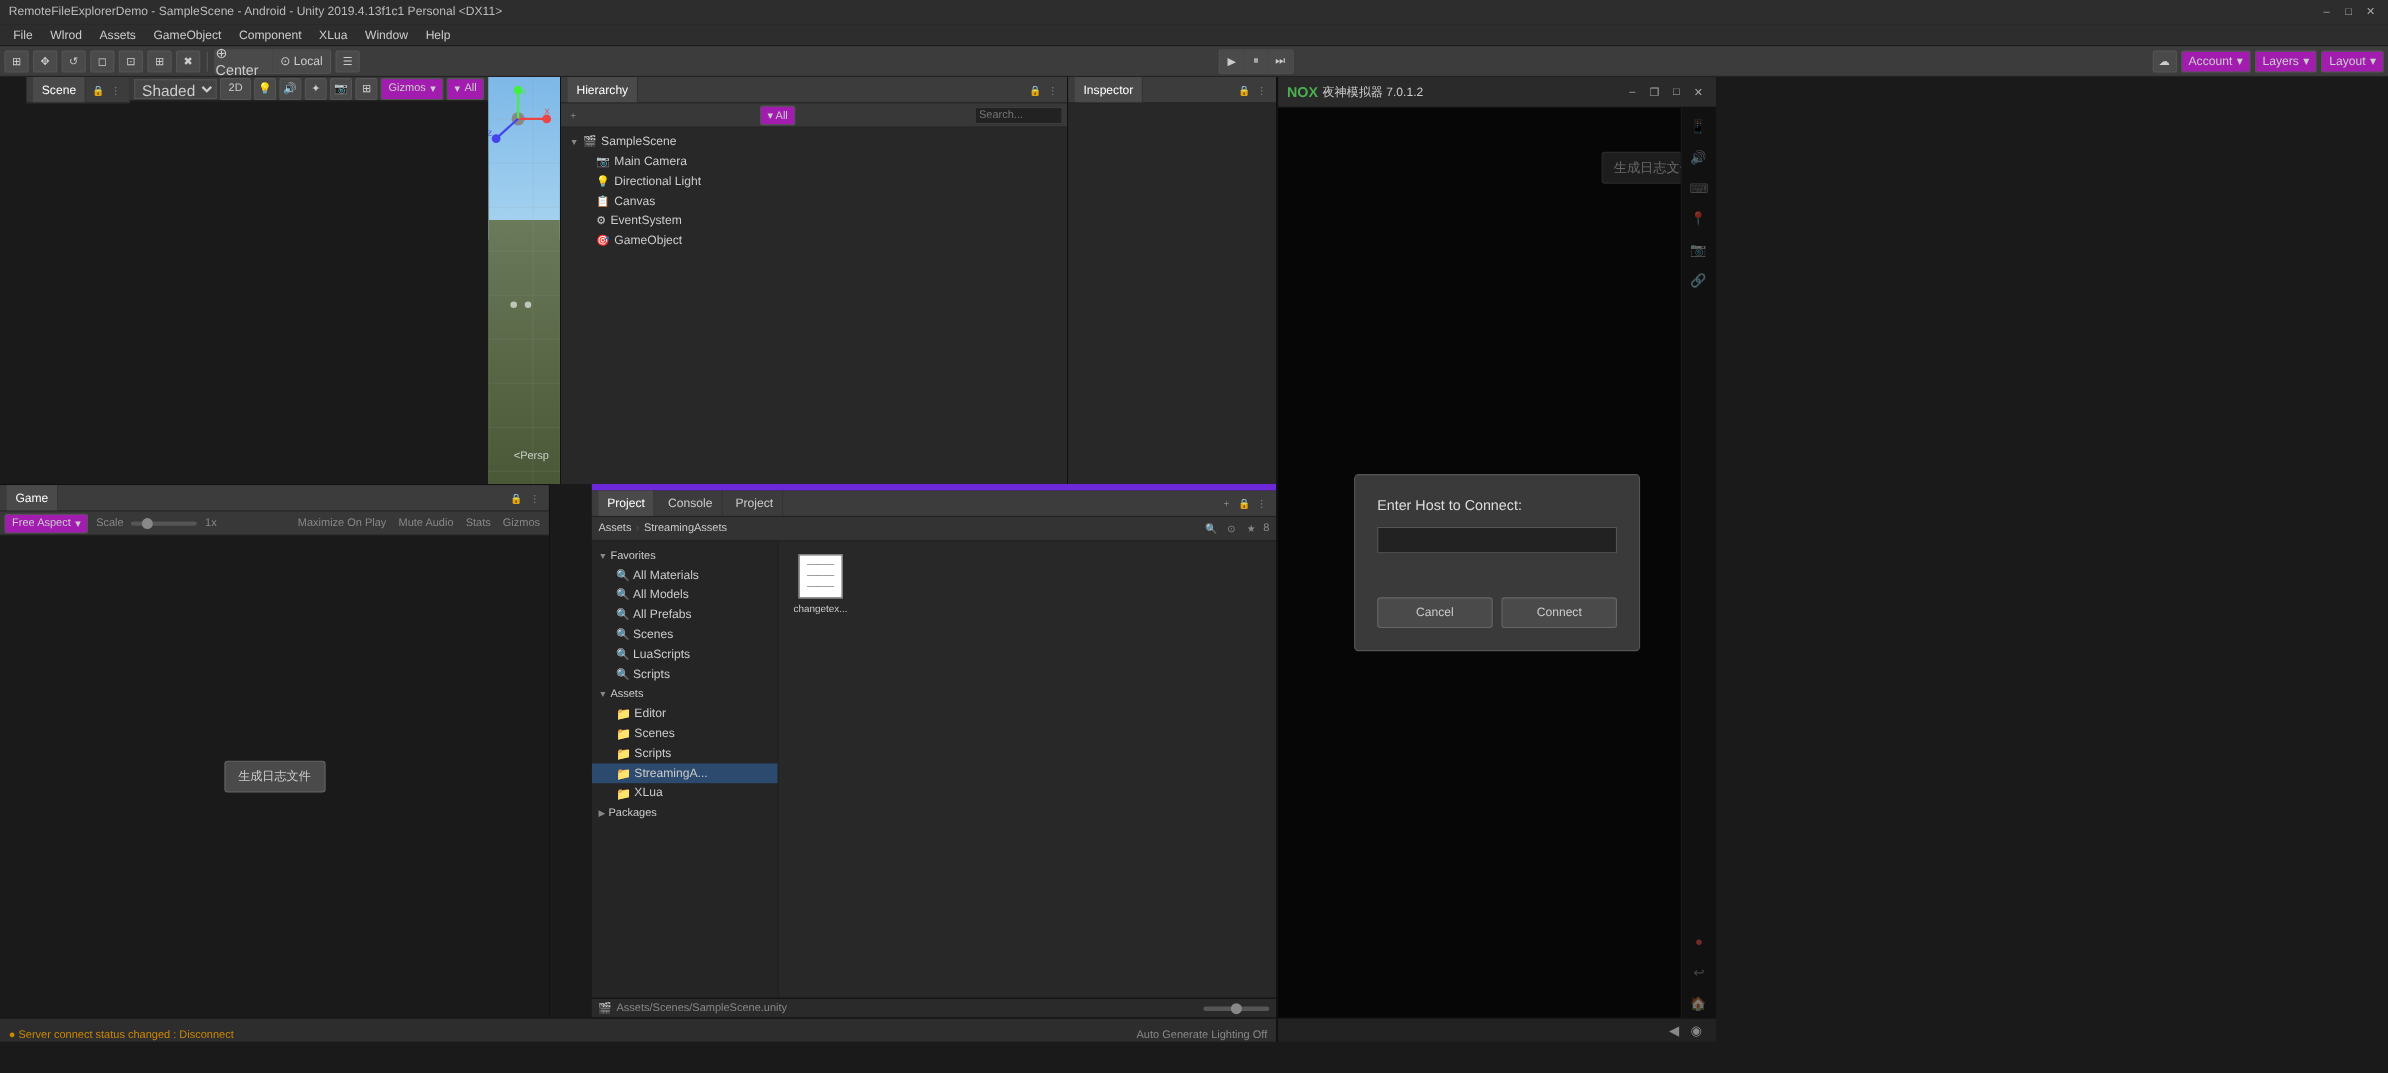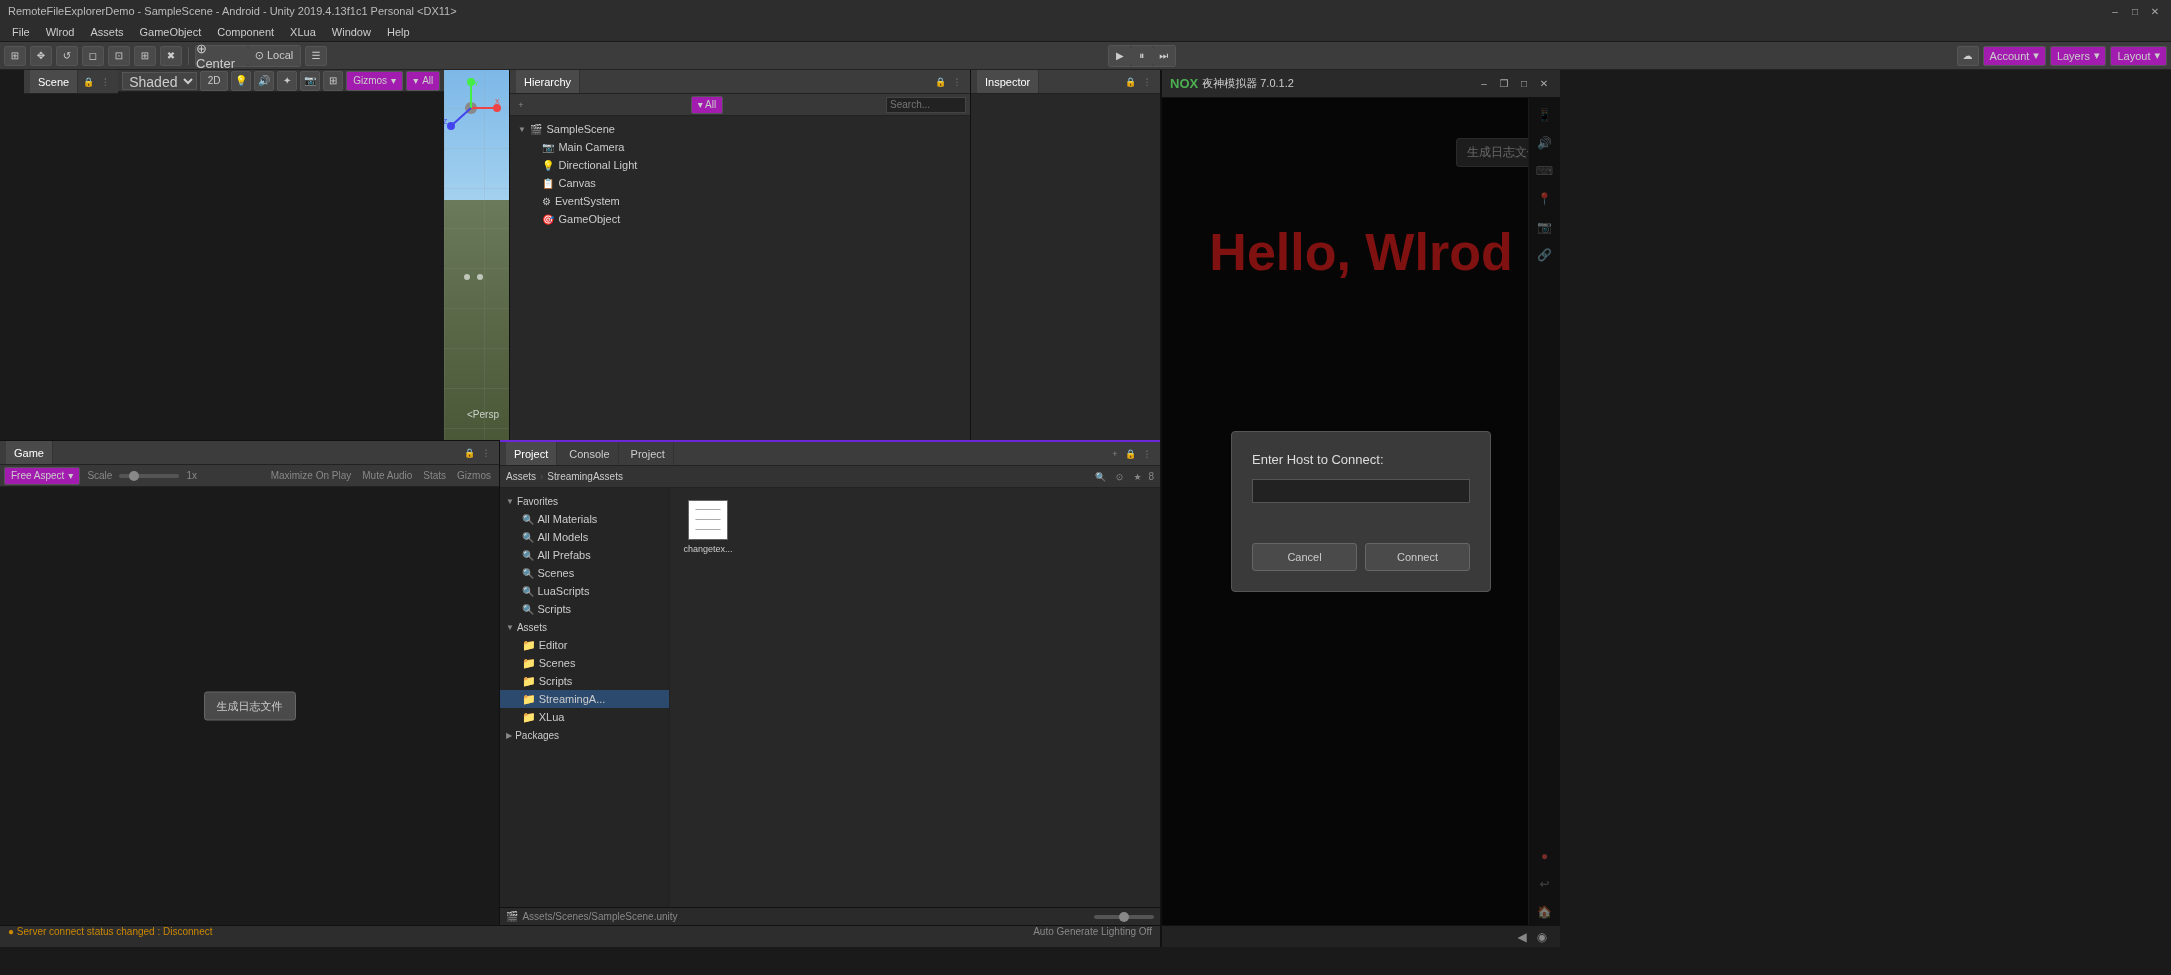--- a/index.html
+++ b/index.html
@@ -144,21 +144,21 @@
     .game-generate-btn {
       position: absolute; top: 50%; left: 50%;
       transform: translate(-50%, -50%);
       background: #4a4a4a; border: 1px solid #666; color: #ccc;
       padding: 6px 12px; font-size: 11px; cursor: pointer; border-radius: 3px;
       white-space: nowrap;
     }
 
     
     .project-panel {
-      flex: 1; display: flex; flex-direction: column; border-top: 2px solid #6d28d9;
+      flex: 1; display: flex; flex-direction: column; border-top: 6px solid #6d28d9; margin-left: 38px;
     }
     .project-content {
       flex: 1; display: flex;
     }
     .project-sidebar {
       width: 170px; background: #252525; border-right: 1px solid #222;
       overflow-y: auto; padding: 4px 0;
     }
     .proj-item {
       display: flex; align-items: center; height: 18px;
@@ -180,21 +180,21 @@
     .file-icon {
       width: 40px; height: 40px; background: #fff;
       border: 1px solid #666; display: flex; align-items: center;
       justify-content: center; font-size: 8px; color: #333; margin-bottom: 4px;
       position: relative;
     }
     .file-name { font-size: 9px; color: #ccc; text-align: center; word-break: break-all; }
 
     
     .status-bar {
-      display: flex; align-items: flex-start; height: 22px;
+      display: flex; align-items: flex-end; height: 22px;
       background: #2d2d2d; border-top: 1px solid #111;
       padding: 0 8px; font-size: 10px; color: #888;
     }
     .status-bar .status-right { margin-left: auto; }
 
     
     .nox-area {
       display: flex; flex-direction: column;
       width: 400px; flex-shrink: 0; background: #1a1a1a;
       border-left: 2px solid #111;
@@ -688,21 +688,20 @@
       <div class="nox-win-controls">
         <div class="win-btn">–</div>
         <div class="win-btn">❐</div>
         <div class="win-btn">□</div>
         <div class="win-btn">✕</div>
       </div>
     </div>
 
     <div class="nox-screen">
 
-      <div class="nox-hello-text">Hello, Wlrod</div>
 
       <button class="nox-generate-btn">生成日志文件</button>
 
       <div class="dialog-overlay">
         <div class="dialog-box">
           <div class="dialog-title">Enter Host to Connect:</div>
           <input type="text" class="dialog-input" value="" placeholder="" style="">
           <div class="dialog-buttons">
             <button class="dialog-btn">Cancel</button>
             <button class="dialog-btn">Connect</button>

